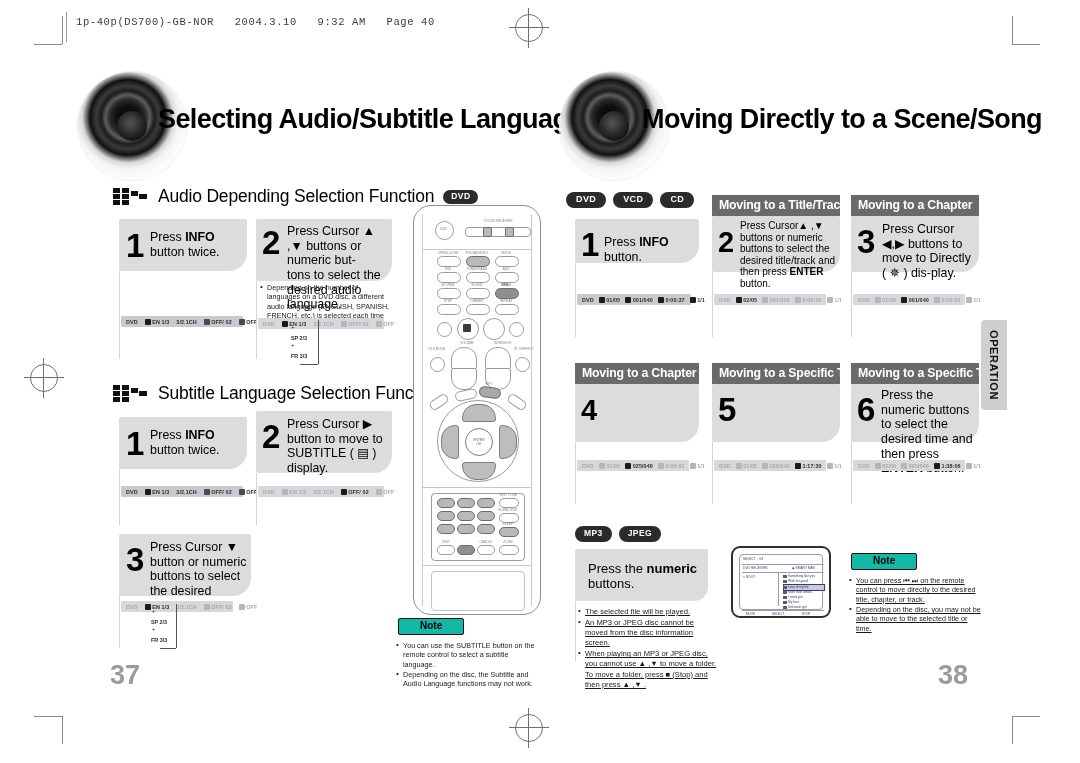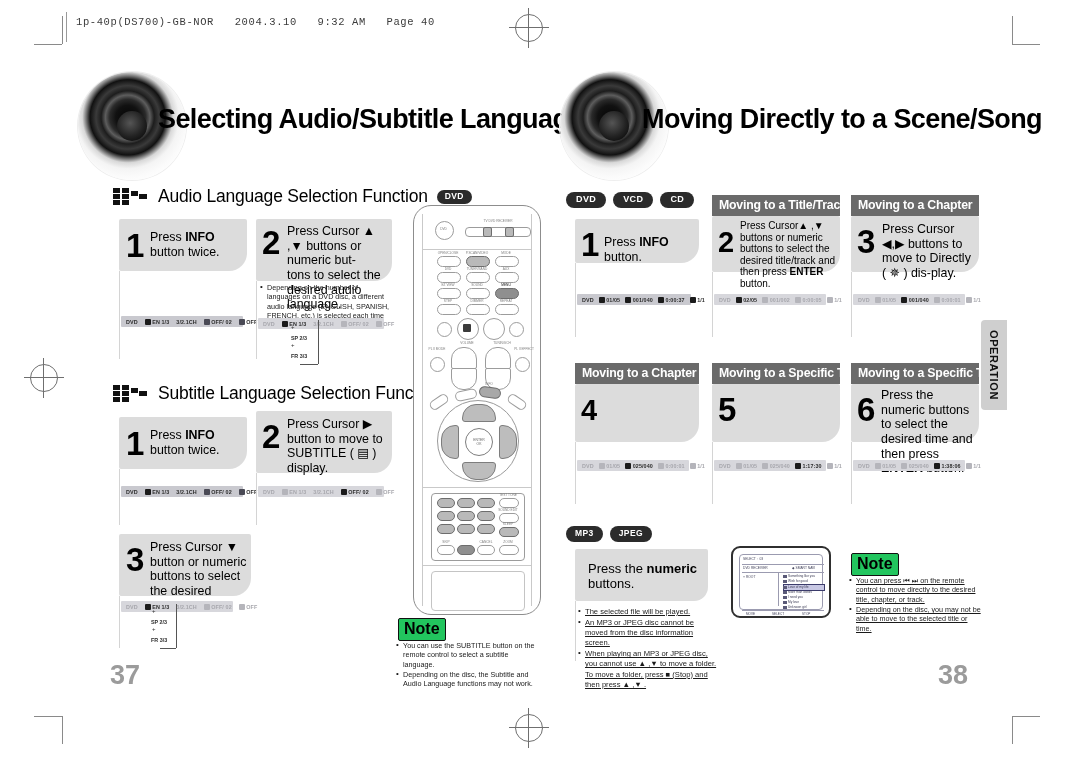--- a/index.html
+++ b/index.html
@@ -54,22 +54,22 @@
       display:flex;align-items:center;gap:2px;white-space:nowrap;}
   .plus{position:absolute;font-size:6px;color:#333;}
   .callout{position:absolute;border-left:1.2px solid #555;border-bottom:1.2px solid #555;}
   .callout-v{position:absolute;width:1.2px;background:#555;}
 
   
   .bullets{position:absolute;font-size:8px;line-height:1.33;color:#1a1a1a;}
   .bullets div{position:relative;padding-left:7px;margin-bottom:1px;}
   .bullets div:before{content:"\2022";position:absolute;left:0;top:-1px;font-size:8px;}
   .bullets.tiny{font-size:7.2px;line-height:1.3;}
-  .note-tag{position:absolute;border:1.6px solid #111;background:#22c55e;font-size:16px;font-weight:bold;
-     padding:2px 5px 3px;border-radius:2px;line-height:1;}
+  .note-tag{position:absolute;border:1.6px solid #111;background:#14b8a6;font-size:10px;font-weight:bold;
+     padding:2px 21px 3px;border-radius:2px;line-height:1;}
 
   
   .bar-head{position:absolute;background:#6a6a6a;color:#fff;font-size:12.3px;font-weight:bold;
      letter-spacing:-0.2px;padding:3px 7px 4px;box-sizing:border-box;white-space:nowrap;}
 
   
   .side-tab{position:absolute;background:#cfcfcf;border-radius:4px 0 0 4px;
      display:flex;align-items:center;justify-content:center;}
   .side-tab span{writing-mode:vertical-rl;font-size:11px;font-weight:bold;letter-spacing:.6px;color:#111;}
 
@@ -129,21 +129,21 @@
     <span class="checker">
       <i style="left:0;top:0;width:7px;height:5px;"></i>
       <i style="left:9px;top:0;width:7px;height:5px;"></i>
       <i style="left:0;top:6px;width:7px;height:5px;"></i>
       <i style="left:9px;top:6px;width:7px;height:5px;"></i>
       <i style="left:18px;top:3px;width:7px;height:5px;"></i>
       <i style="left:0;top:12px;width:7px;height:5px;"></i>
       <i style="left:9px;top:12px;width:7px;height:5px;"></i>
       <i style="left:26px;top:6px;width:8px;height:5px;"></i>
     </span>
-    <span class="sec-title">Audio Language Selection Function</span>
+    <span class="sec-title">Audio Depending Selection Function</span>
     <span class="disc-pill">DVD</span>
   </div>
 
   <div class="stepbox" style="left:119px;top:219px;width:128px;height:52px;"></div>
   <div class="step-num" style="left:126px;top:229px;">1</div>
   <div class="step-txt" style="left:150px;top:230px;width:92px;">Press <b>INFO</b> button twice.</div>
   <div class="divider" style="left:119px;top:271px;height:88px;"></div>
   <div class="osd" style="left:121px;top:316px;width:122px;">
     <span class="grp">DVD</span>
     <span class="grp">
@@ -554,21 +554,21 @@
         <i class="ic"></i>
         <span>1/1</span>
       </span>
   </div>
 
   <div class="side-tab" style="left:981px;top:320px;width:26px;height:90px;">
     <span>OPERATION</span>
   </div>
 
   <div style="position:absolute;left:566px;top:526px;display:flex;gap:7px;">
-    <span class="disc-pill" style="padding:3px 9px 4px;font-size:8.5px;border-radius:10px;">MP3</span>
+    <span class="disc-pill" style="padding:3px 9px 4px;font-size:8.5px;border-radius:10px;margin-left:9px;">MP3</span>
     <span class="disc-pill" style="padding:3px 9px 4px;font-size:8.5px;border-radius:10px;">JPEG</span>
   </div>
   <div class="stepbox" style="left:575px;top:549px;width:133px;height:52px;border-radius:2px 2px 14px 2px;"></div>
   <div class="step-txt" style="left:588px;top:561px;width:118px;font-size:13px;">Press the <b>numeric</b> buttons.</div>
   <div class="divider" style="left:575px;top:601px;height:60px;"></div>
   <div class="bullets" style="left:578px;top:607px;width:140px;font-size:7.6px;text-decoration:underline;">
     <div>The selected file will be played.</div>
     <div>An MP3 or JPEG disc cannot be moved from the disc information screen.</div>
     <div>When playing an MP3 or JPEG disc, you cannot use ▲ ,▼ to move a folder. To move a folder, press ■ (Stop) and then press ▲ ,▼ .</div>
   </div>

